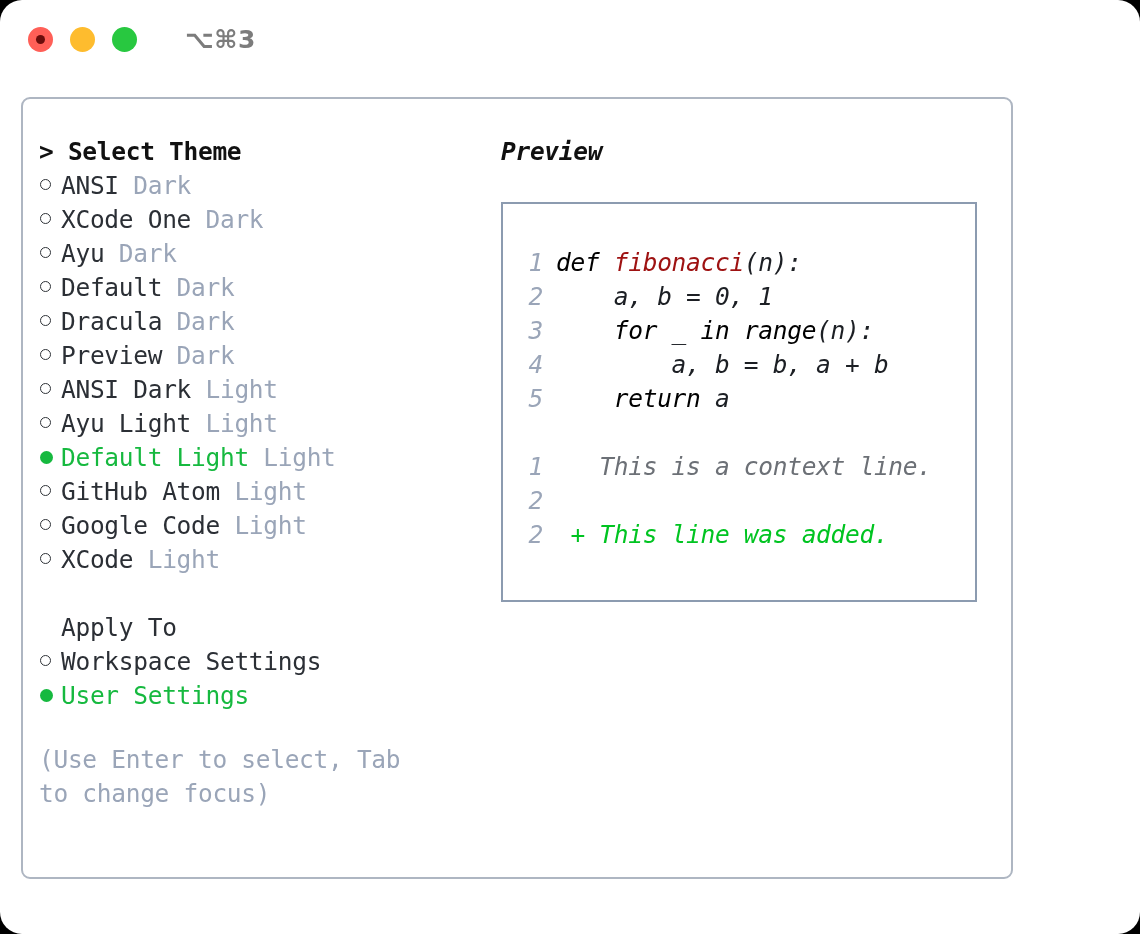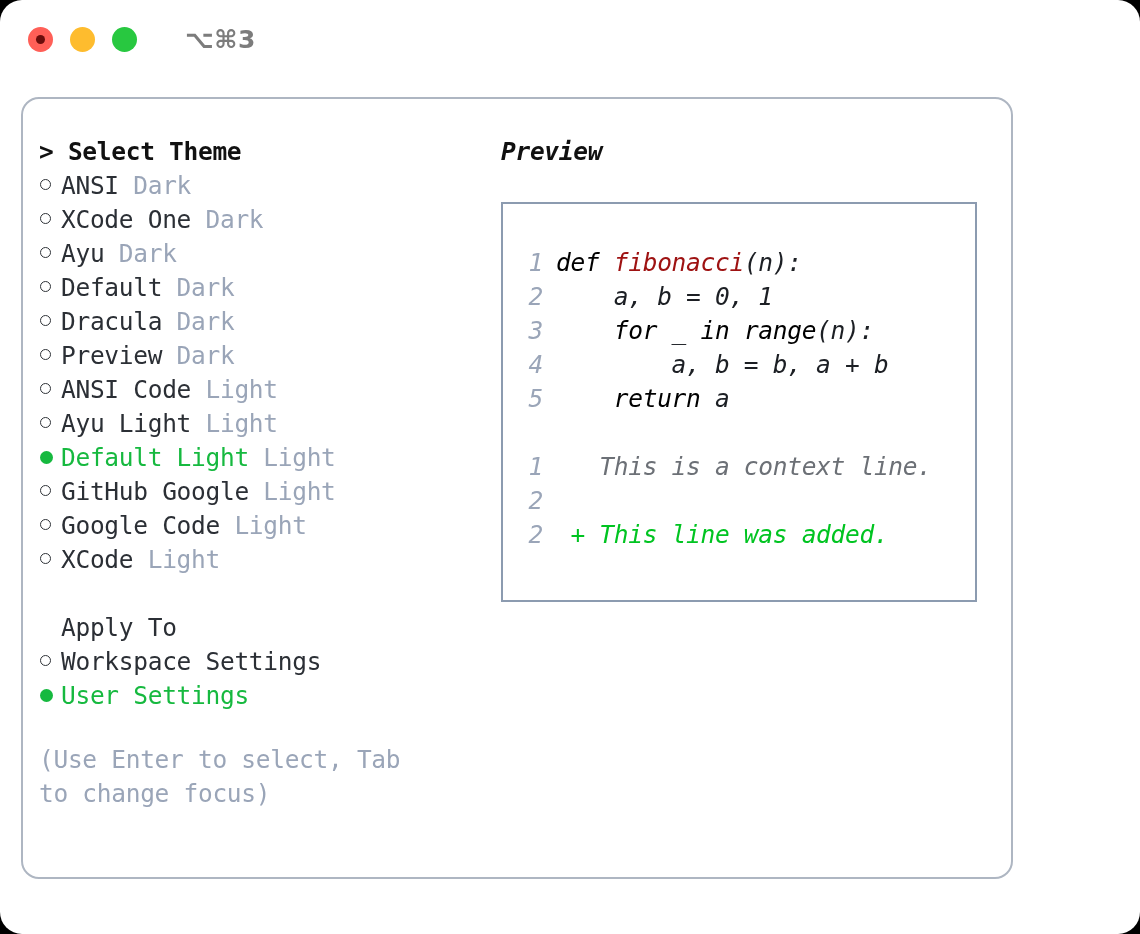--- a/index.html
+++ b/index.html
@@ -59,21 +59,21 @@
     font-family: "DejaVu Sans", sans-serif;
     white-space: pre;
   }
 
   
   .panel {
     position: absolute;
     left: 21px; top: 97px;
     width: 992px; height: 782px;
     border: 2px solid #aeb6c2;
-    border-radius: 18px;
+    border-radius: 9px;
     box-sizing: border-box;
     background: #ffffff;
   }
 
   .col-left {
     position: absolute;
     left: 16px; top: 36px;
     width: 450px;
   }
   .col-right {
@@ -205,24 +205,24 @@
 
     <div class="col-left">
       <div class="section-header">&gt; Select Theme</div>
       <div id="theme-list">
           <div class="opt-row"><span class="bullet bullet-ring"></span><span class="opt-name">ANSI</span><span class="opt-kind"> Dark</span></div>
           <div class="opt-row"><span class="bullet bullet-ring"></span><span class="opt-name">XCode One</span><span class="opt-kind"> Dark</span></div>
           <div class="opt-row"><span class="bullet bullet-ring"></span><span class="opt-name">Ayu</span><span class="opt-kind"> Dark</span></div>
           <div class="opt-row"><span class="bullet bullet-ring"></span><span class="opt-name">Default</span><span class="opt-kind"> Dark</span></div>
           <div class="opt-row"><span class="bullet bullet-ring"></span><span class="opt-name">Dracula</span><span class="opt-kind"> Dark</span></div>
           <div class="opt-row"><span class="bullet bullet-ring"></span><span class="opt-name">Preview</span><span class="opt-kind"> Dark</span></div>
-          <div class="opt-row"><span class="bullet bullet-ring"></span><span class="opt-name">ANSI Code</span><span class="opt-kind"> Light</span></div>
+          <div class="opt-row"><span class="bullet bullet-ring"></span><span class="opt-name">ANSI Dark</span><span class="opt-kind"> Light</span></div>
           <div class="opt-row"><span class="bullet bullet-ring"></span><span class="opt-name">Ayu Light</span><span class="opt-kind"> Light</span></div>
           <div class="opt-row"><span class="bullet bullet-dot"></span><span class="opt-name selected">Default Light</span><span class="opt-kind"> Light</span></div>
-          <div class="opt-row"><span class="bullet bullet-ring"></span><span class="opt-name">GitHub Google</span><span class="opt-kind"> Light</span></div>
+          <div class="opt-row"><span class="bullet bullet-ring"></span><span class="opt-name">GitHub Atom</span><span class="opt-kind"> Light</span></div>
           <div class="opt-row"><span class="bullet bullet-ring"></span><span class="opt-name">Google Code</span><span class="opt-kind"> Light</span></div>
           <div class="opt-row"><span class="bullet bullet-ring"></span><span class="opt-name">XCode</span><span class="opt-kind"> Light</span></div>
         </div>
 
       <div class="spacer-block"></div>
 
       <div class="apply-header">Apply To</div>
       <div id="apply-list">
           <div class="opt-row"><span class="bullet bullet-ring"></span><span class="opt-name">Workspace Settings</span></div>
           <div class="opt-row"><span class="bullet bullet-dot"></span><span class="opt-name selected">User Settings</span></div>

